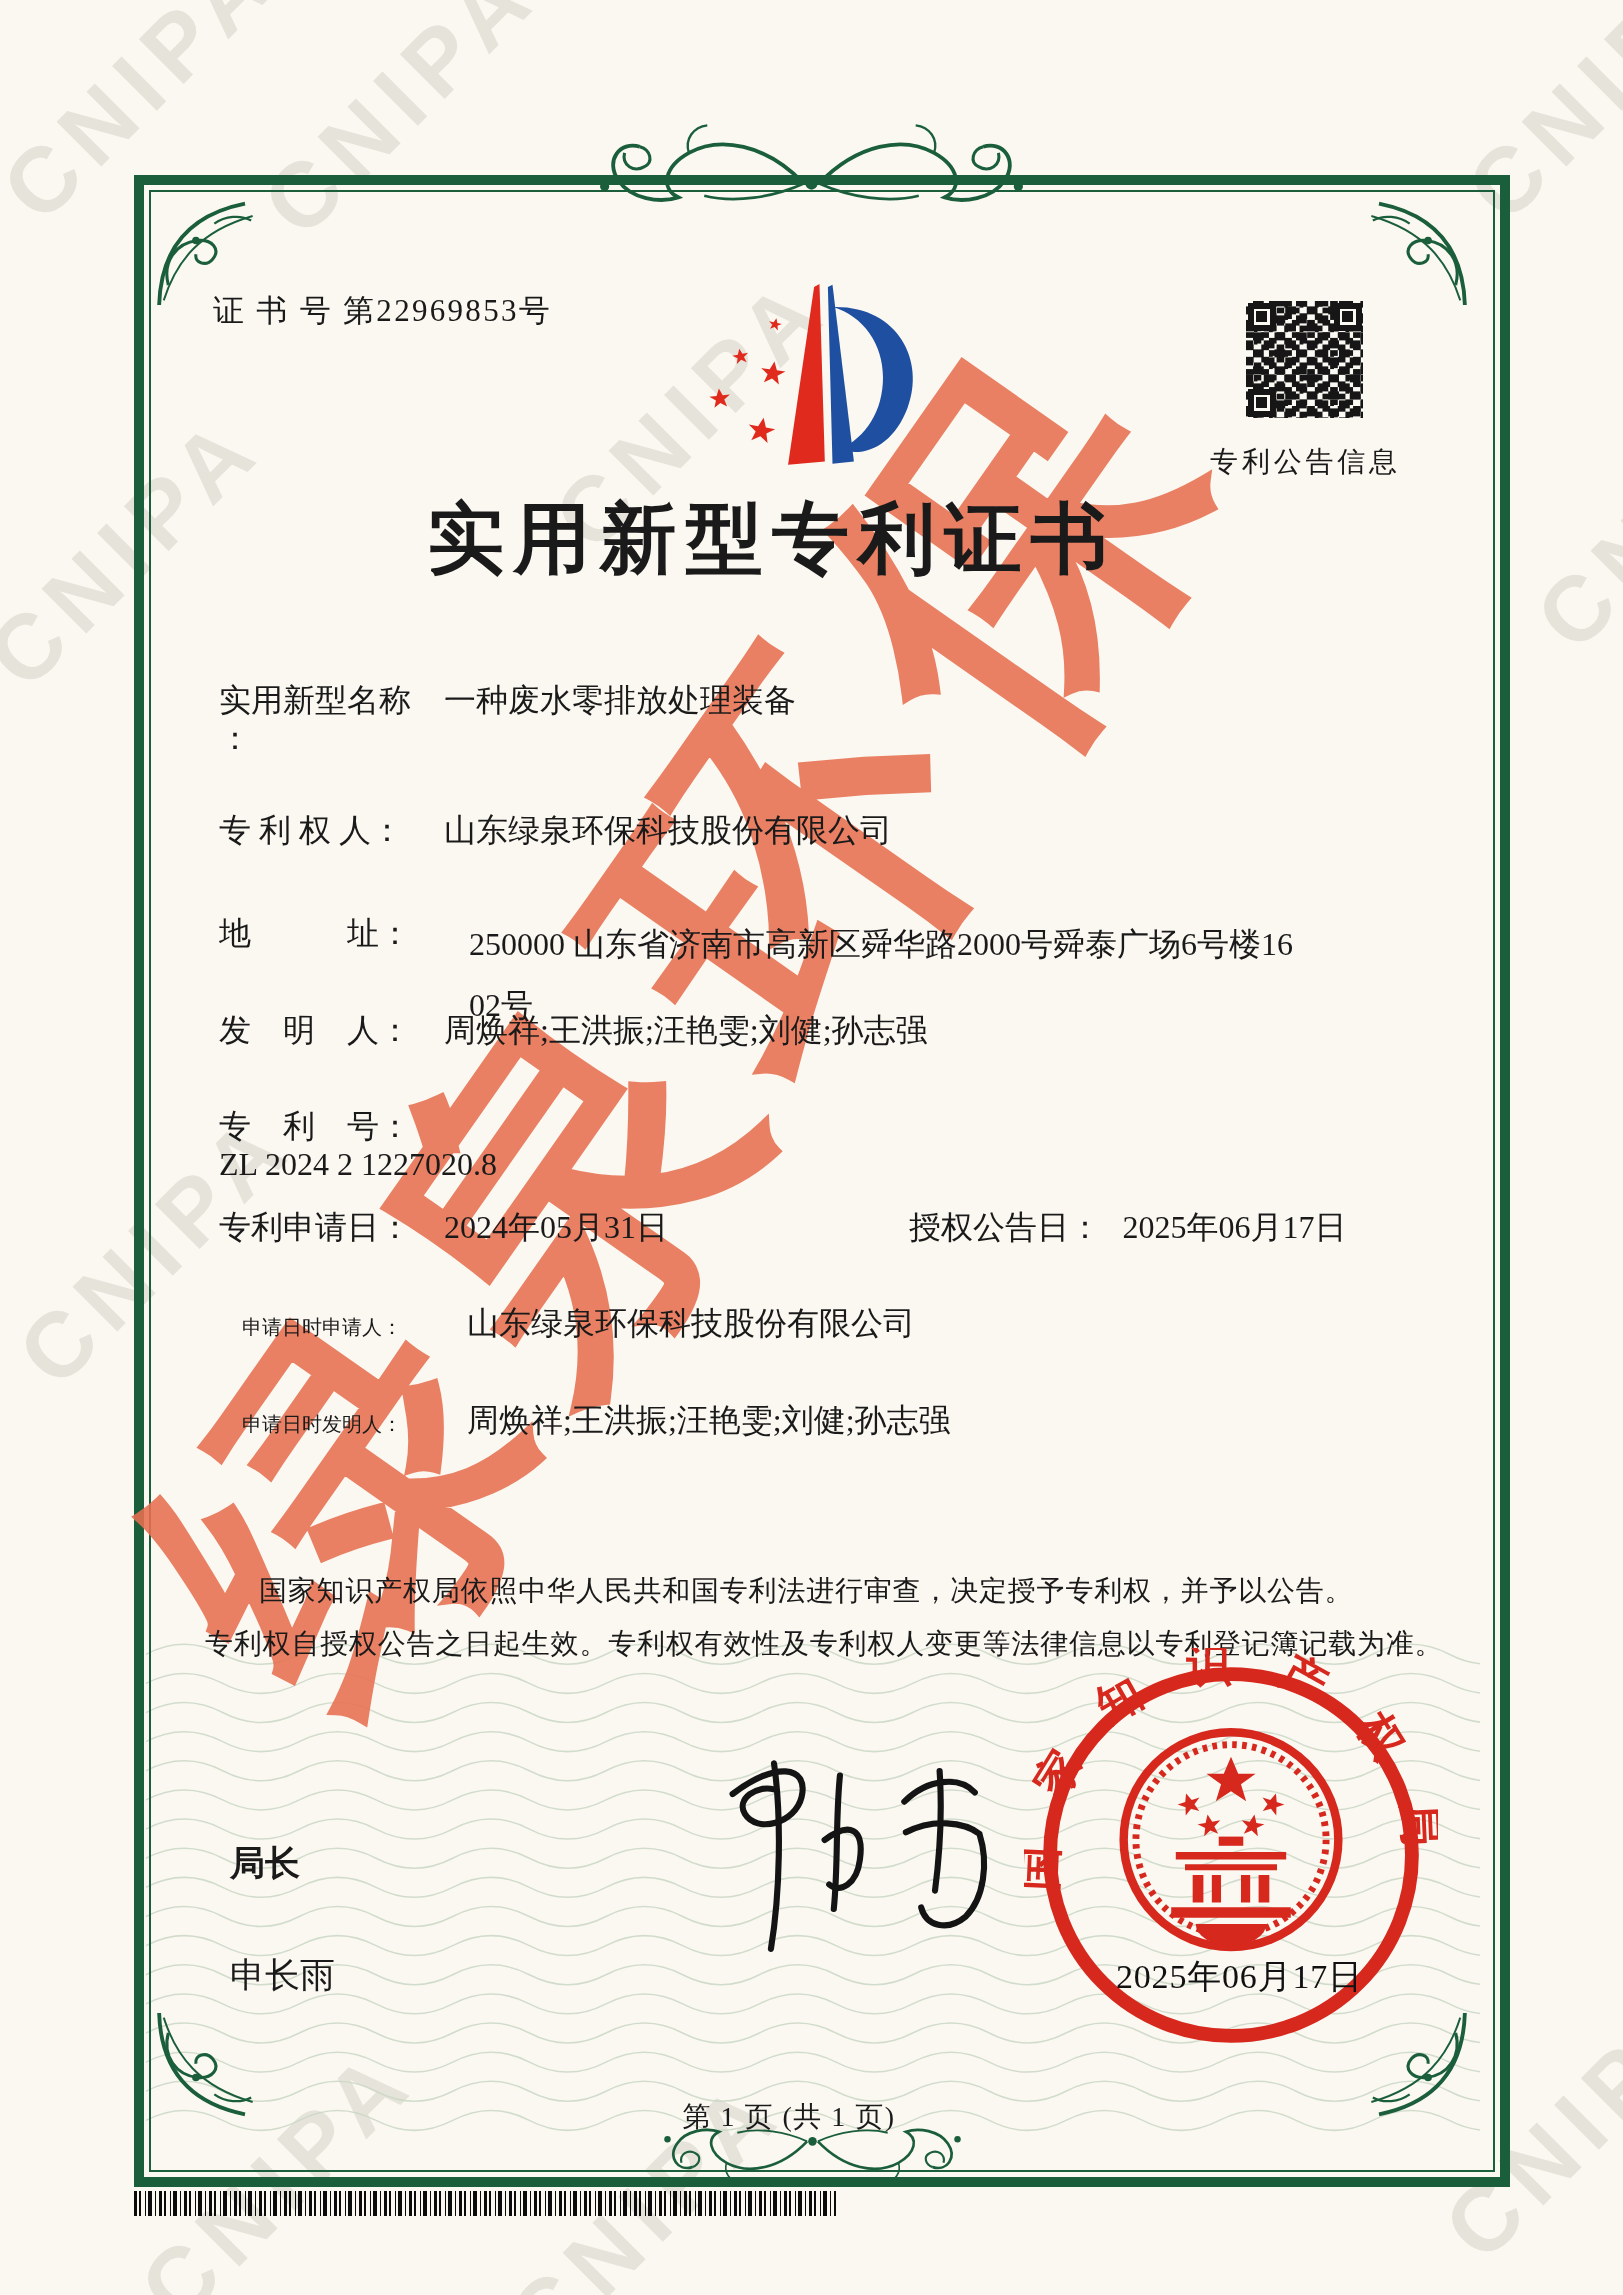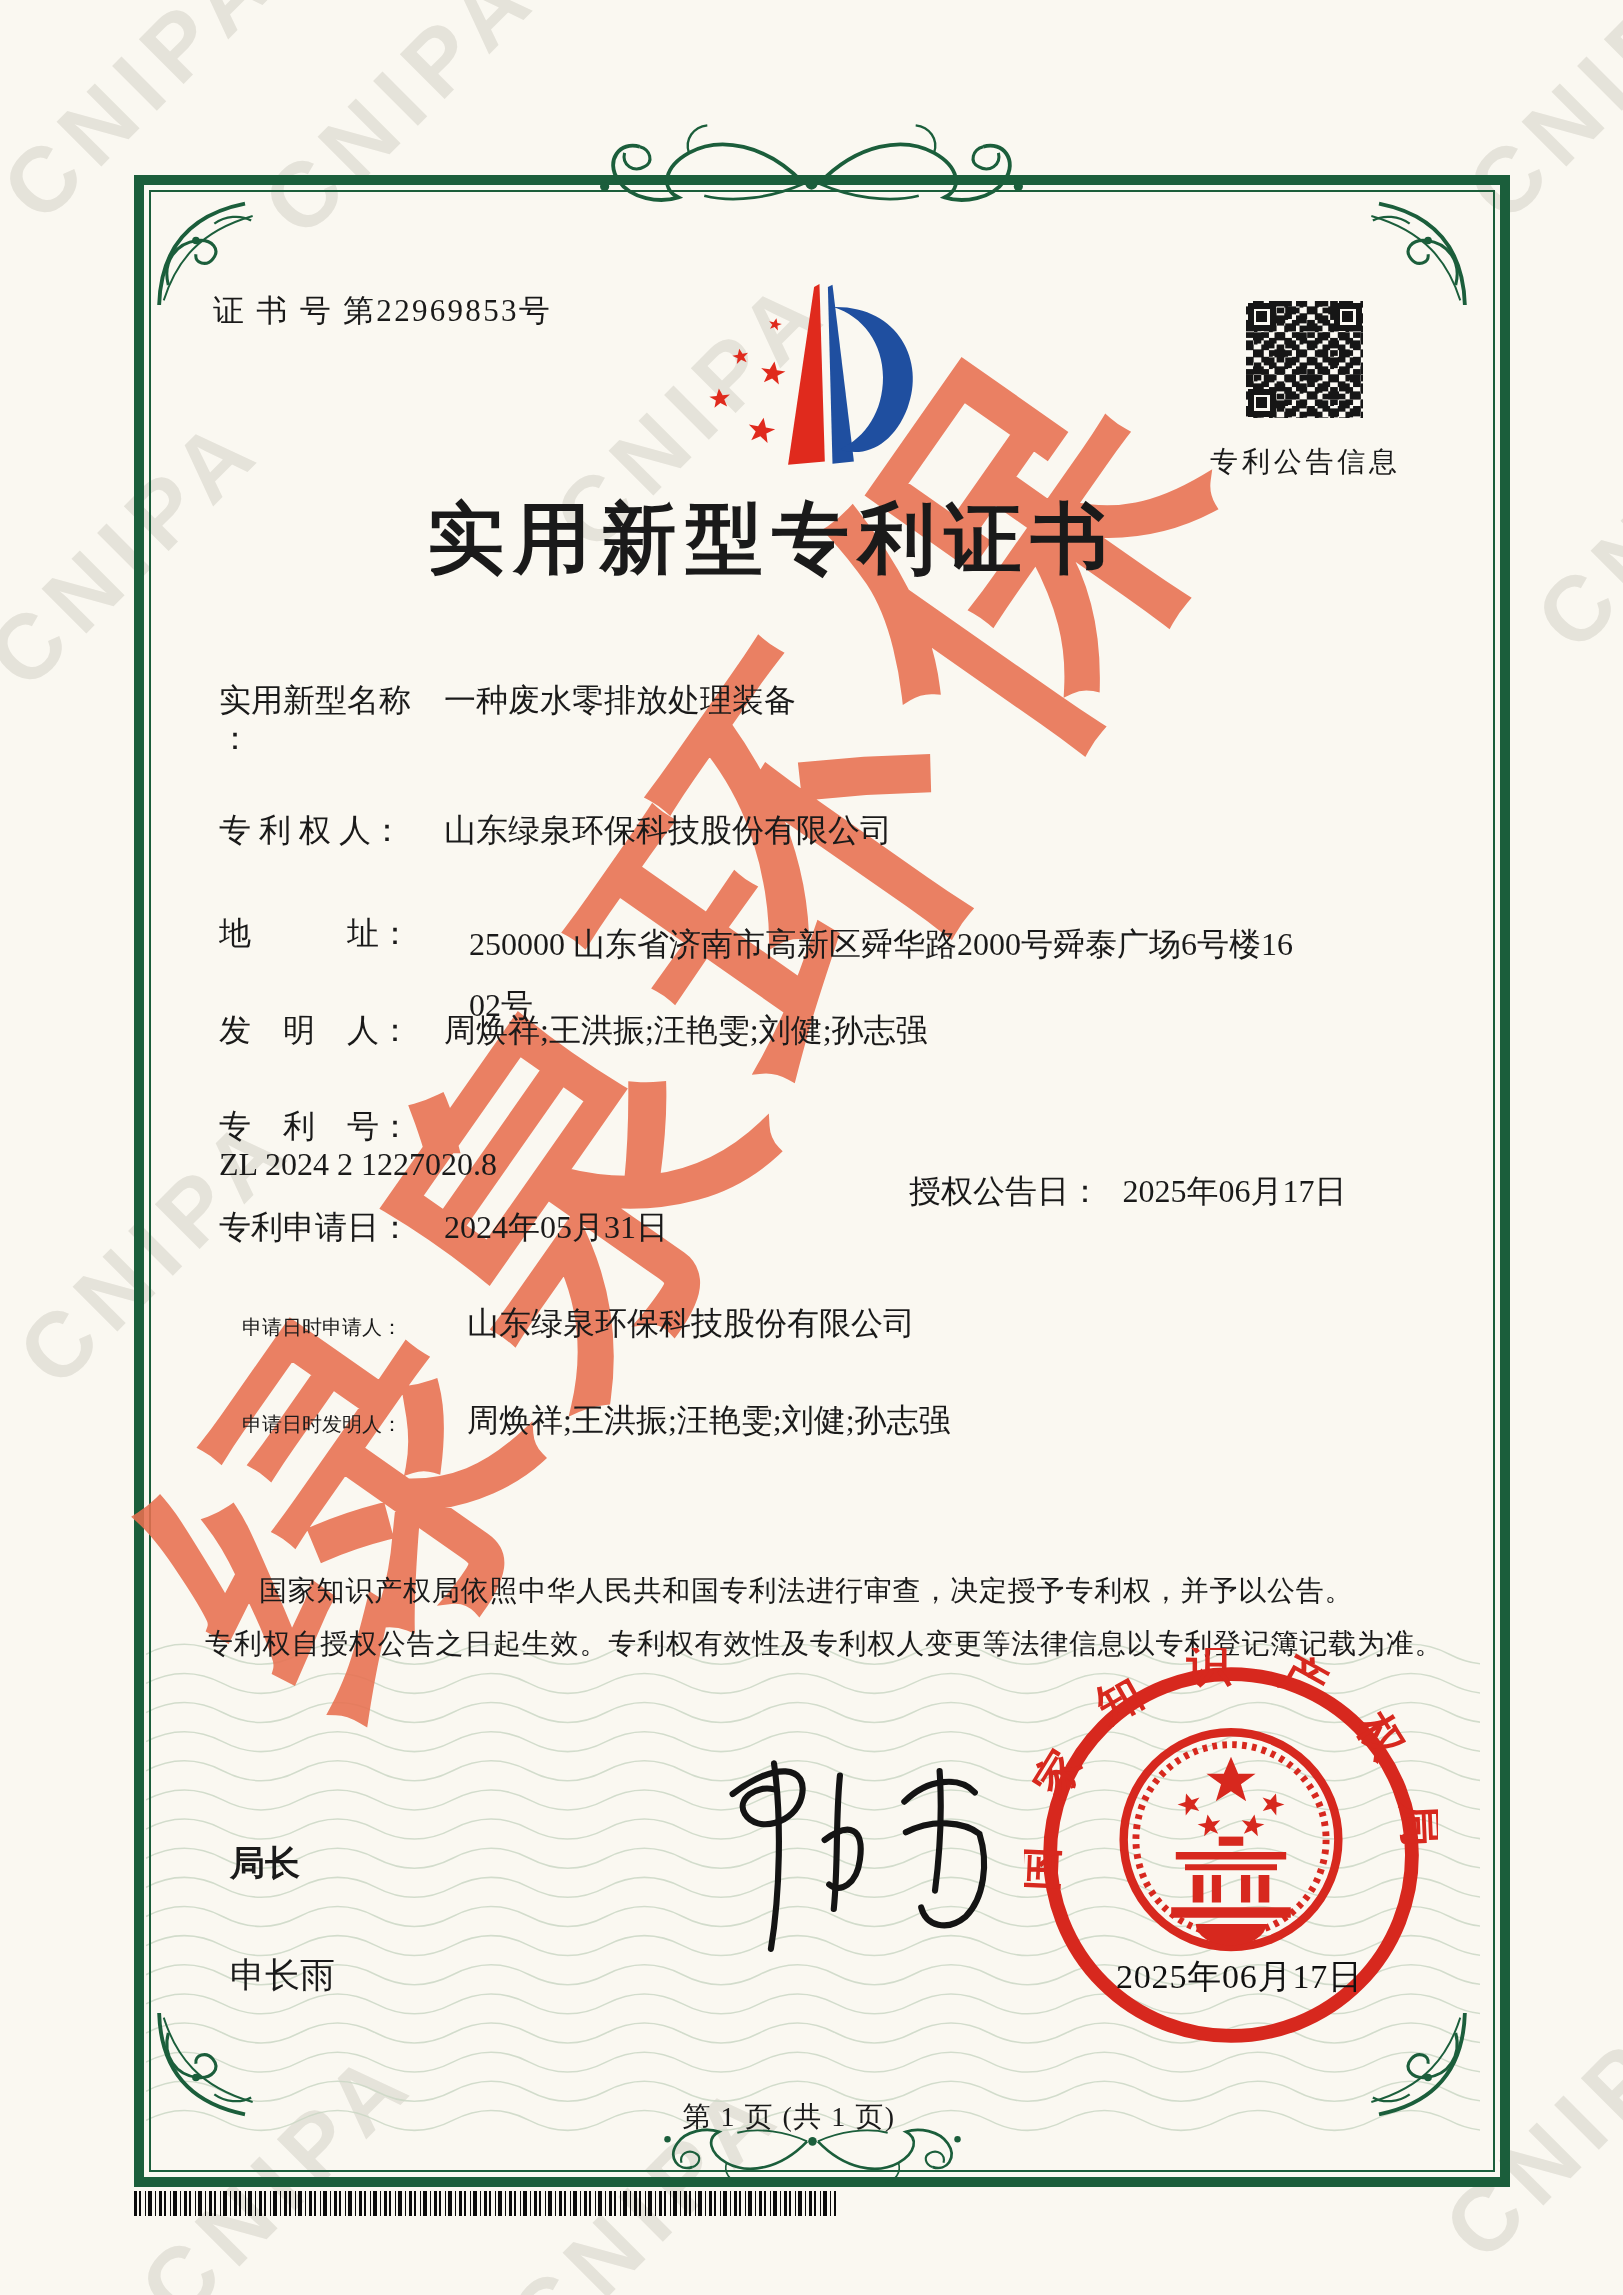--- a/index.html
+++ b/index.html
@@ -50,21 +50,21 @@
   .row-patentee{top:811px;}
   .row-address{top:914px;}
   .row-address .val{white-space:normal;line-height:61px;}
   .row-address .val span{display:block;margin-left:25px;}
   .row-inventors{top:1011px;}
   .row-patentno{top:1107px;flex-direction:column;}
   .row-filing{top:1208px;}
   .row-r{position:absolute;left:909px;display:flex;font-size:32px;line-height:1.2;z-index:3;}
   .row-r .val{margin-left:21.5px;white-space:nowrap;}
   .row-pubno{top:1107px;}
-  .row-pubdate{top:1172px;}
+  .row-pubdate{top:1208px;}
   .row-small{position:absolute;left:219px;display:flex;align-items:baseline;z-index:3;}
   .row-small .lbl{width:225px;flex:none;font-size:20px;margin-left:23px;}
   .row-small .val{font-size:32px;white-space:nowrap;}
   .row-applicant{top:1302px;}
   .row-inventor2{top:1399px;}
   
   .legal1{position:absolute;left:259px;top:1572px;font-size:28px;letter-spacing:0.8px;z-index:3;}
   .legal2{position:absolute;left:205px;top:1625px;font-size:28px;letter-spacing:0.8px;z-index:3;}
   
   .signer-title{position:absolute;left:230px;top:1840px;font-size:35px;font-weight:700;

